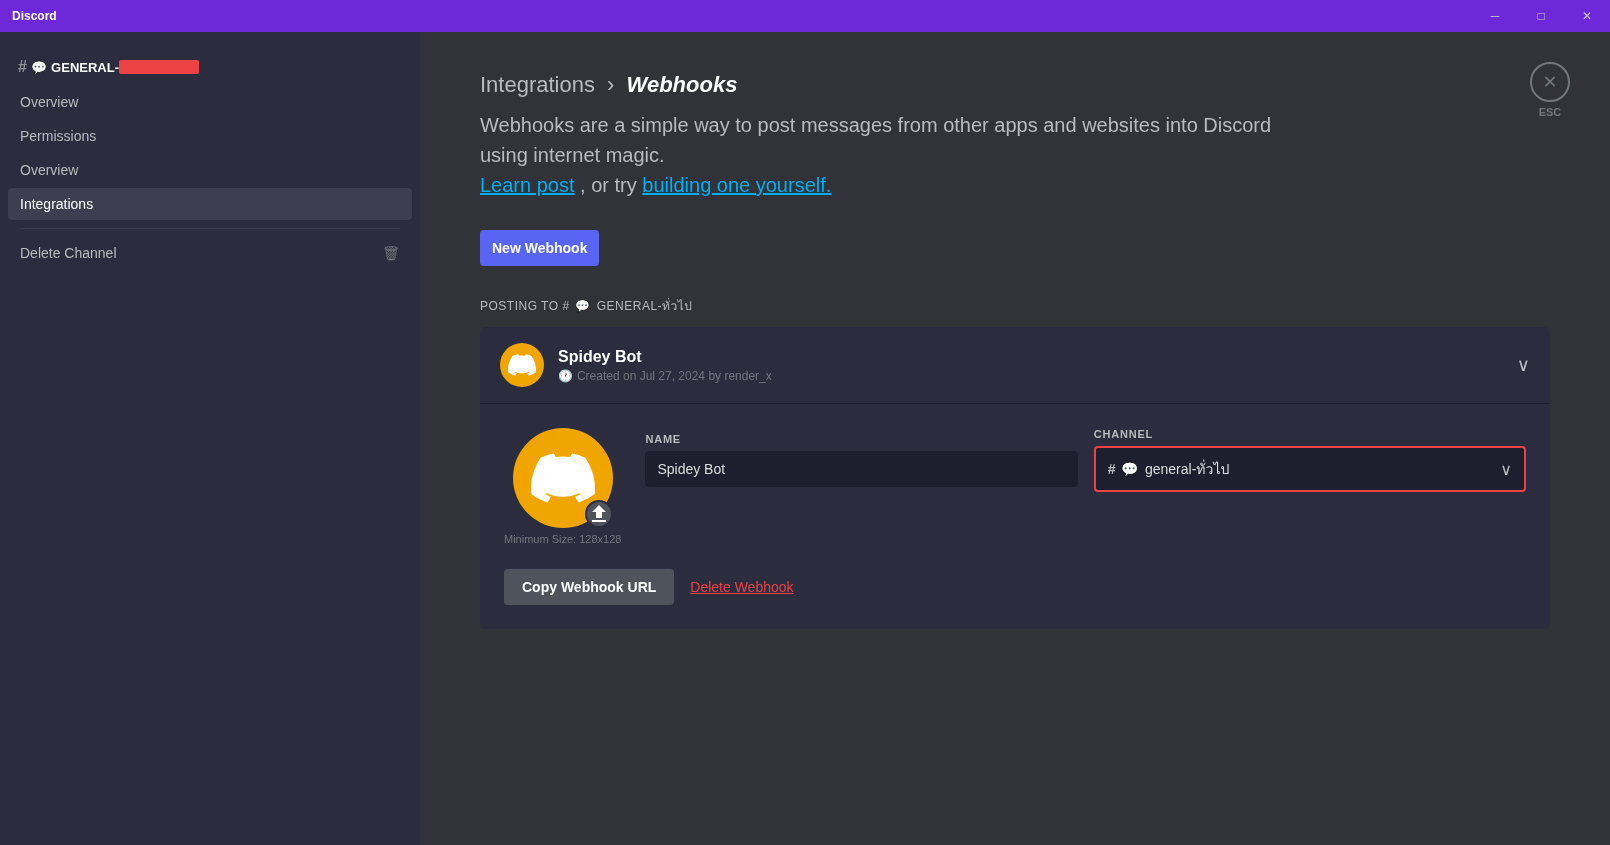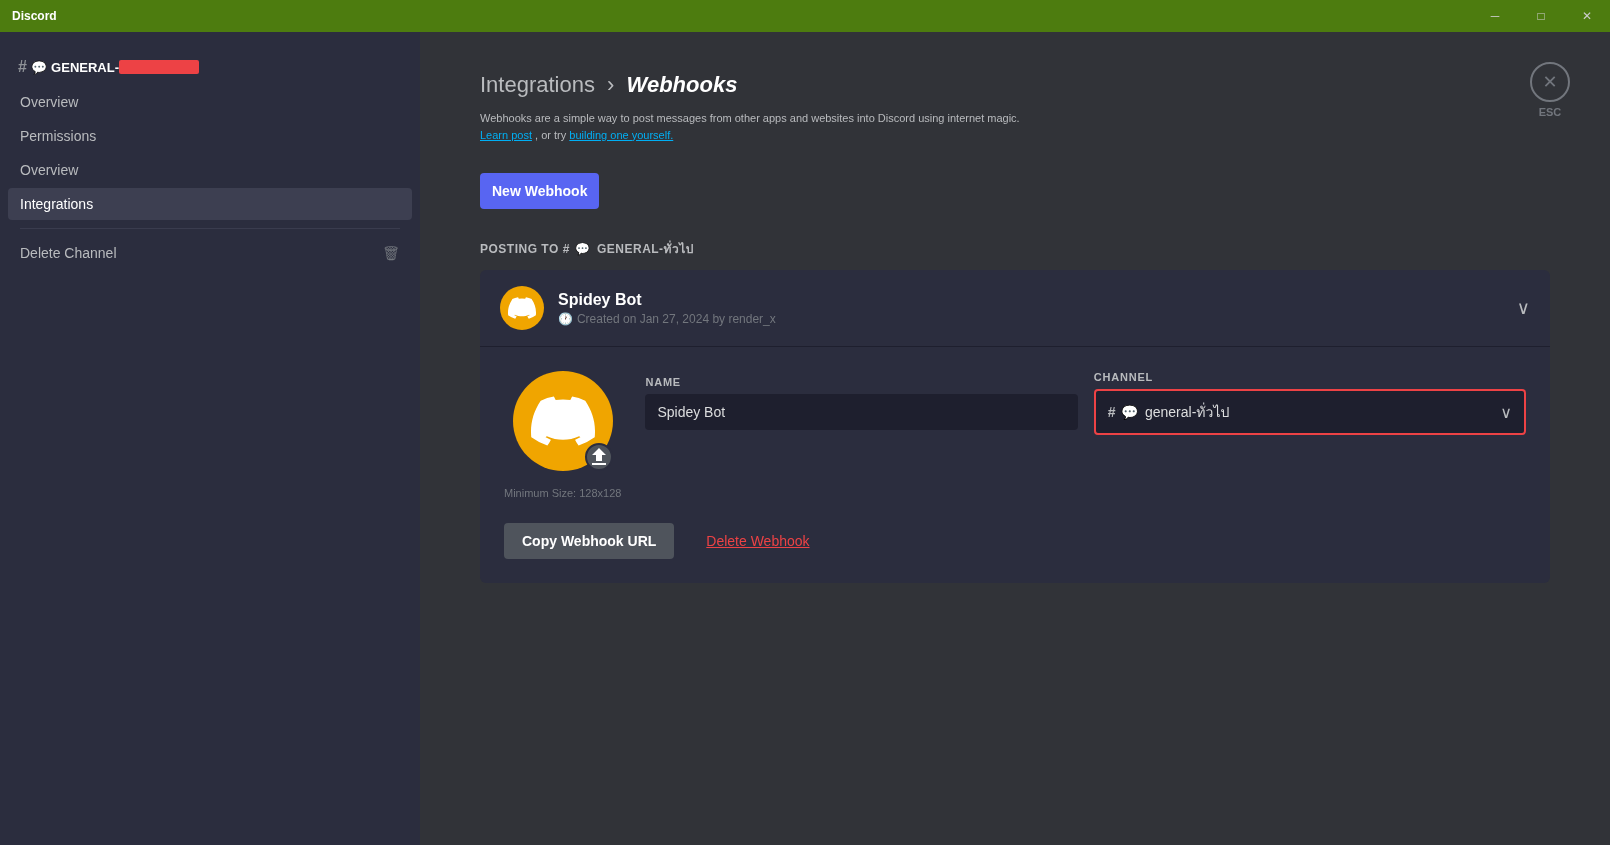--- a/index.html
+++ b/index.html
@@ -11,21 +11,21 @@
       font-family: 'Segoe UI', Arial, sans-serif;
       color: #dcddde;
       overflow: hidden;
       position: relative;
     }
 
     
     .titlebar {
       width: 100%;
       height: 32px;
-      background: #4d7c0f;
+      background: #6d28d9;
       display: flex;
       align-items: center;
       padding: 0 12px;
       position: absolute;
       top: 0;
       left: 0;
       z-index: 100;
     }
     .titlebar-title {
       font-size: 12px;
@@ -171,21 +171,21 @@
       font-weight: 700;
       color: #fff;
       font-style: italic;
     }
     .breadcrumb-sep {
       margin: 0 6px;
       color: #b9bbbe;
     }
 
     .description {
-      font-size: 11px;
+      font-size: 20px;
       color: #b9bbbe;
       line-height: 1.5;
       margin-bottom: 30px;
       max-width: 800px;
     }
     .description a {
       color: #00aff4;
       text-decoration: underline;
     }
 
@@ -198,21 +198,21 @@
       padding: 10px 12px;
       font-size: 14px;
       font-weight: 600;
       cursor: pointer;
       margin-bottom: 30px;
     }
 
     
     .posting-to-label {
       font-size: 12px;
-      font-weight: 700;
+      font-weight: 400;
       color: #b9bbbe;
       letter-spacing: 0.5px;
       text-transform: uppercase;
       margin-bottom: 12px;
     }
     .posting-to-label .hash { color: #b9bbbe; }
     .posting-to-label .bubble { margin: 0 2px; }
 
     
     .webhook-card {
@@ -301,21 +301,21 @@
       display: flex;
       align-items: center;
       justify-content: center;
       cursor: pointer;
       color: #fff;
       font-size: 12px;
     }
     .avatar-min-size {
       font-size: 11px;
       color: #72767d;
-      margin-top: 16px;
+      margin-top: 5px;
       text-align: center;
       white-space: nowrap;
     }
 
     
     .webhook-fields {
       flex: 1;
       display: flex;
       gap: 16px;
       align-items: center;
@@ -367,21 +367,21 @@
       font-size: 14px;
       color: #dcddde;
     }
     .channel-hash-inline { color: #b9bbbe; font-weight: 600; }
     .channel-bubble { margin: 0 2px; }
 
     
     .webhook-actions {
       padding: 0 24px 24px;
       display: flex;
-      gap: 32px;
+      gap: 16px;
       align-items: center;
     }
     .copy-url-btn {
       background: #4f545c;
       color: #fff;
       border: none;
       border-radius: 4px;
       padding: 10px 18px;
       font-size: 14px;
       font-weight: 600;
@@ -484,21 +484,21 @@
         <div class="webhook-avatar-small">
 
           <svg viewBox="0 0 24 24" fill="white" xmlns="http://www.w3.org/2000/svg">
             <path d="M20.317 4.37a19.791 19.791 0 0 0-4.885-1.515.074.074 0 0 0-.079.037c-.21.375-.444.864-.608 1.25a18.27 18.27 0 0 0-5.487 0 12.64 12.64 0 0 0-.617-1.25.077.077 0 0 0-.079-.037A19.736 19.736 0 0 0 3.677 4.37a.07.07 0 0 0-.032.027C.533 9.046-.32 13.58.099 18.057c.002.022.015.043.033.055a19.9 19.9 0 0 0 5.993 3.03.077.077 0 0 0 .084-.028 14.09 14.09 0 0 0 1.226-1.994.076.076 0 0 0-.041-.106 13.107 13.107 0 0 1-1.872-.892.077.077 0 0 1-.008-.128 10.2 10.2 0 0 0 .372-.292.074.074 0 0 1 .077-.01c3.928 1.793 8.18 1.793 12.062 0a.074.074 0 0 1 .078.01c.12.098.246.198.373.292a.077.077 0 0 1-.006.127 12.299 12.299 0 0 1-1.873.892.077.077 0 0 0-.041.107c.36.698.772 1.362 1.225 1.993a.076.076 0 0 0 .084.028 19.839 19.839 0 0 0 6.002-3.03.077.077 0 0 0 .032-.054c.5-5.177-.838-9.674-3.549-13.66a.061.061 0 0 0-.031-.03z"></path>
           </svg>
         </div>
         <div class="webhook-info">
           <div class="webhook-name">Spidey Bot</div>
           <div class="webhook-created">
             <span>🕐</span>
-            <span>Created on Jan 27, 2024 by render_x</span>
+            <span>Created on Jul 27, 2024 by render_x</span>
           </div>
         </div>
         <span class="chevron-down">∨</span>
       </div>
 
       <div class="webhook-body">
 
         <div class="avatar-editor">
           <div class="avatar-large">
             <svg viewBox="0 0 24 24" fill="white" xmlns="http://www.w3.org/2000/svg">

